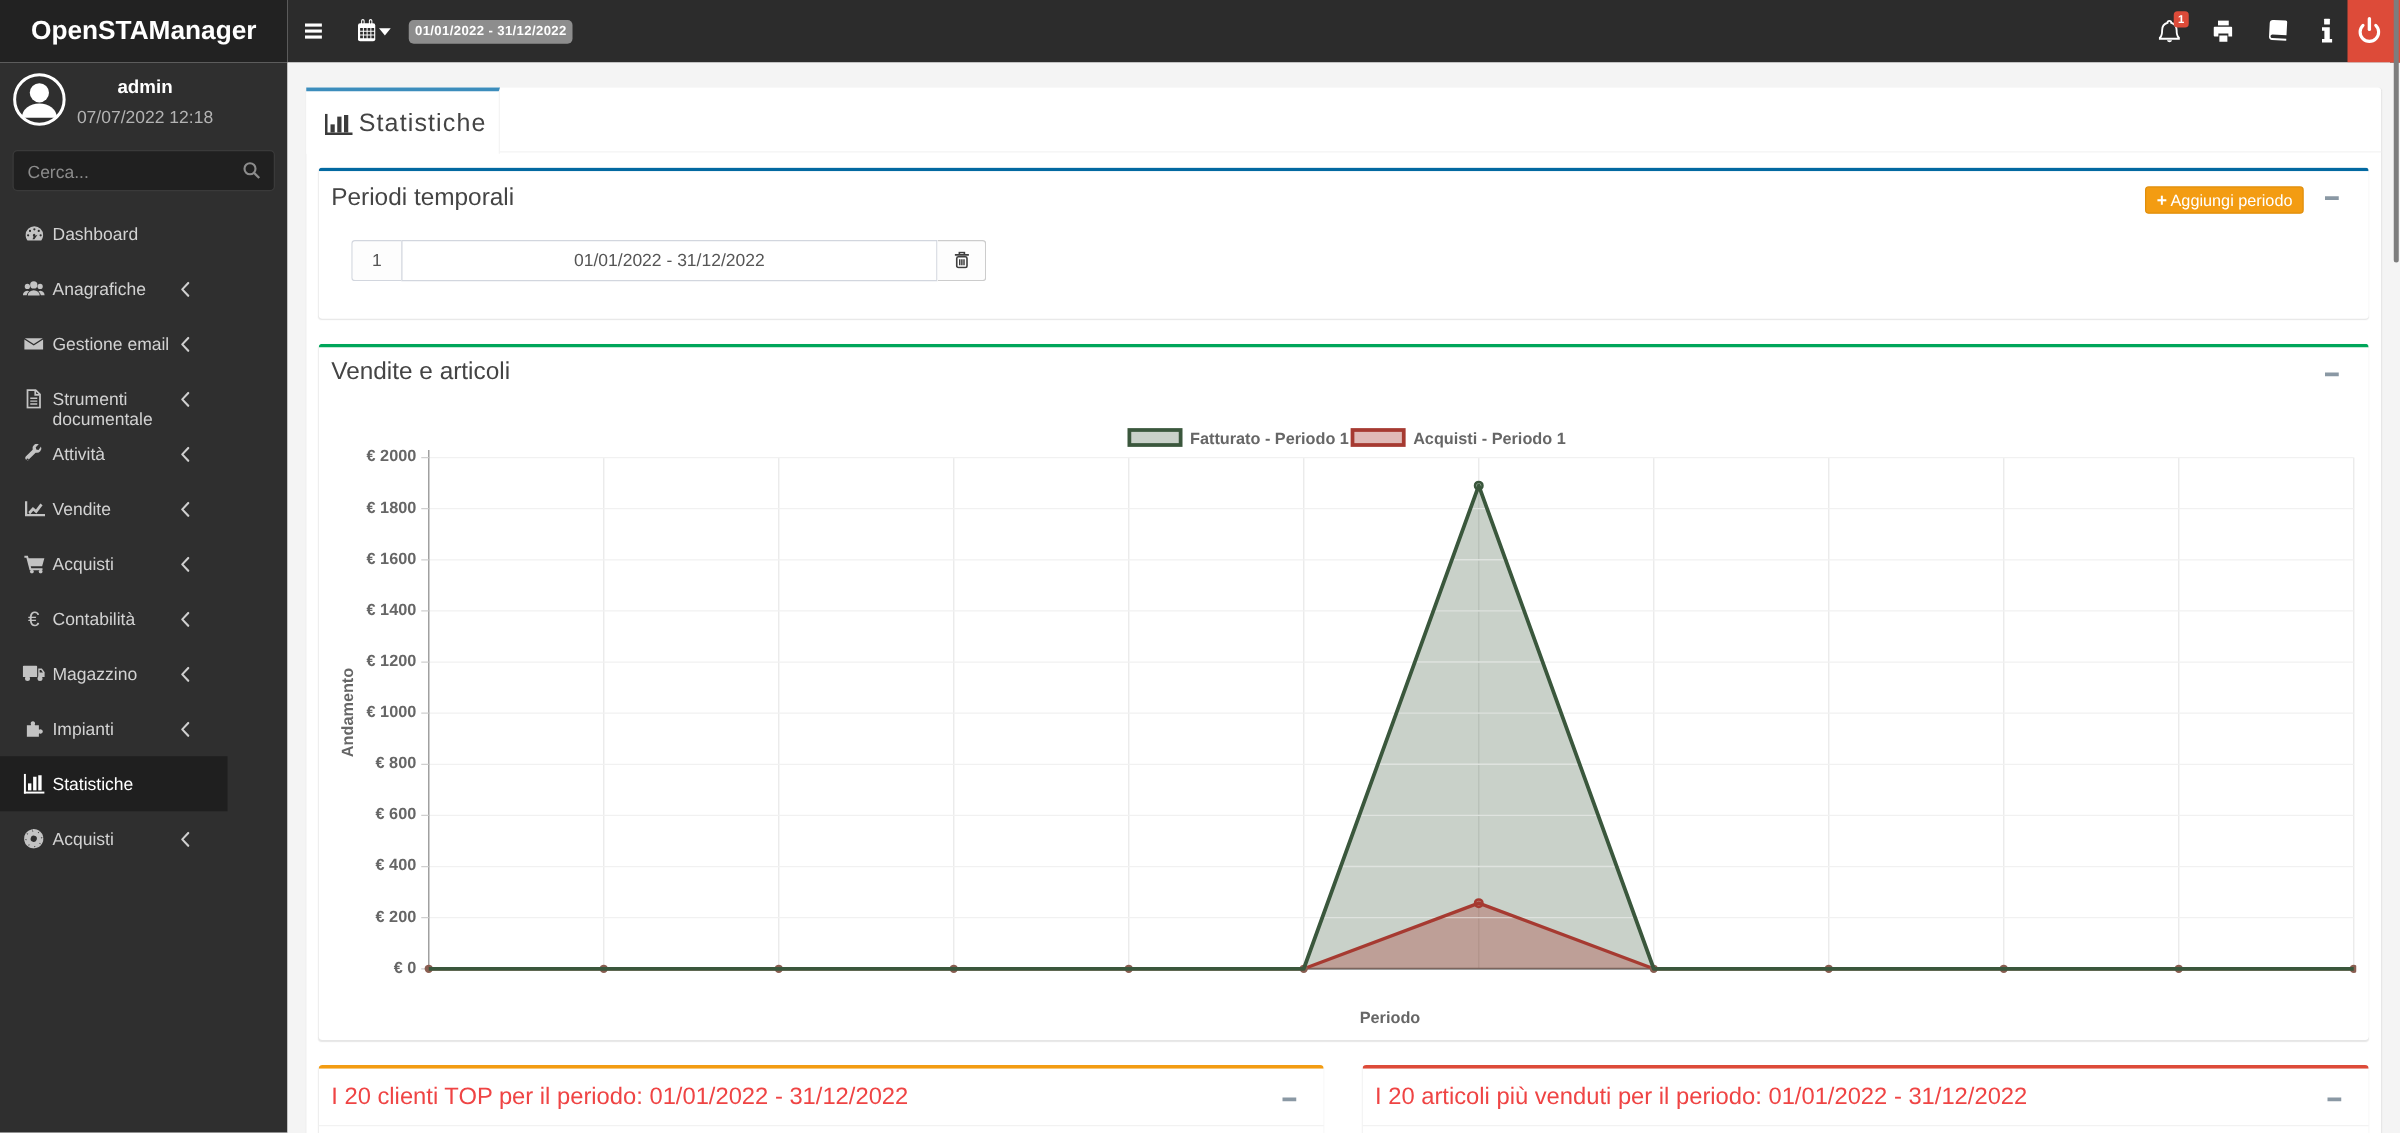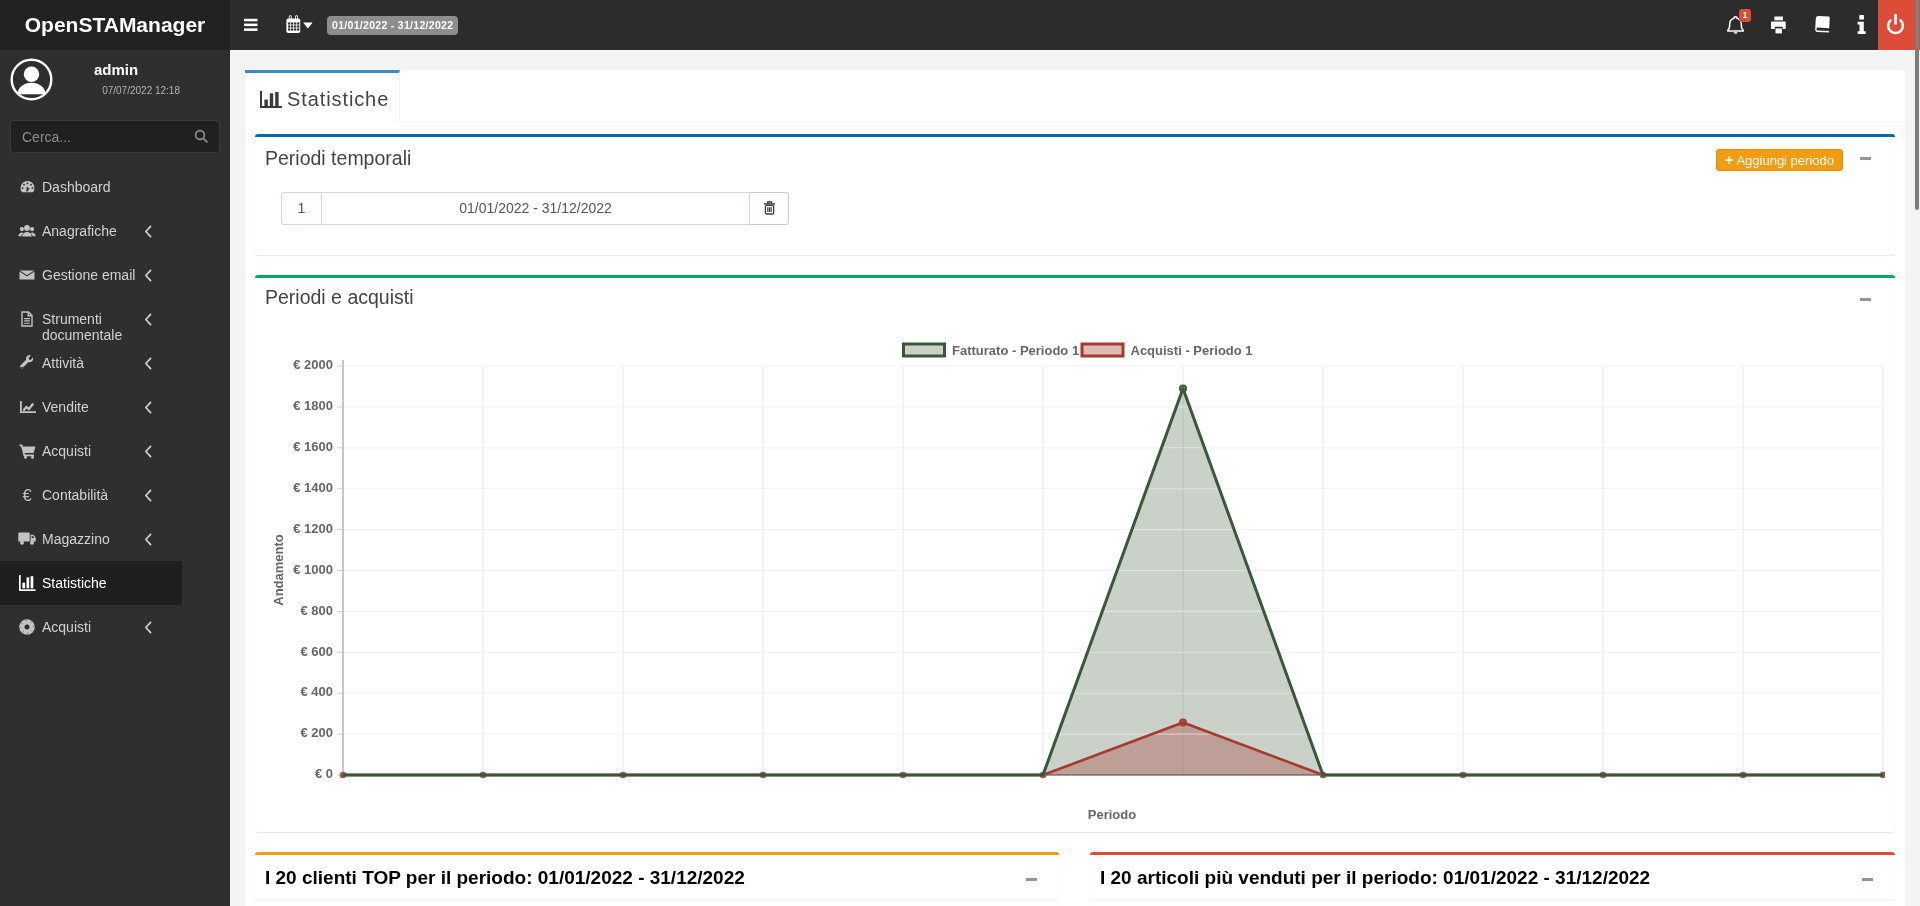--- a/index.html
+++ b/index.html
@@ -12,21 +12,21 @@
 #datebadge { position:absolute; left:97px; top:16px; height:19px; background:#8d8d8d; color:#fff; font-size:10.5px; font-weight:bold; letter-spacing:0.3px; line-height:19px; padding:0 5px; border-radius:4px; }
 #powerbtn { position:absolute; right:0; top:0; width:42px; height:50px; background:#dd4b39; }
 #bellbadge { position:absolute; left:1509px; top:9px; width:12px; height:13px; background:#dd4b39; color:#fff; font-size:9px; font-weight:bold; line-height:13px; text-align:center; border-radius:3px; }
 
 
 #sidebar { position:absolute; left:0; top:50px; width:230px; height:856px; background:#2f2f2f; }
 #userpanel { position:relative; height:70px; }
 #avatar { position:absolute; left:10px; top:7.5px; }
 #uinfo { position:absolute; left:52px; top:11px; width:128px; text-align:center; }
 #uinfo .uname { color:#fff; font-size:15px; font-weight:bold; }
-#uinfo .udate { color:#b3b3b3; font-size:10px; margin-top:7px;text-align:right; }
+#uinfo .udate { color:#b3b3b3; font-size:14px; margin-top:7px; }
 #searchbox { position:absolute; left:10px; top:70px; width:210px; height:33px; background:#202020; border:1px solid #3a3a3a; border-radius:4px; }
 #searchbox .ph { position:absolute; left:11px; top:8px; color:#8c8c8c; font-size:14px; }
 #searchbox svg { position:absolute; right:10px; top:8px; }
 #menu { position:absolute; left:0; top:115px; width:182px; }
 .mi { position:relative; height:44px; color:#d2d2d2; font-size:14px; }
 .mi .ic { position:absolute; left:18px; top:14px; width:18px; height:16px; text-align:center; }
 .mi .tx { position:absolute; left:42px; top:14px; }
 .mi .ch { position:absolute; right:30px; top:16px; }
 .mi.active { background:#1f1f1f; color:#fff; }
 
@@ -54,21 +54,21 @@
 #box2 { border-top:3px solid #00a65a; height:557px; }
 #box2 .bhead { height:42px; }
 #box2 .btitle { top:8px; }
 #box2 .minus { right:24px; top:20px; }
 #chartwrap { position:absolute; left:10px; top:54px; width:1620px; height:492px; }
 
 #botrow { position:relative; height:60px; }
 .halfbox { position:absolute; top:0; width:804px; background:#fff; border-radius:3px; box-shadow:0 1px 1px rgba(0,0,0,0.1); height:100px; }
 #boxL { left:0; border-top:3px solid #f39c12; }
 #boxR { left:835px; border-top:3px solid #dd4b39; width:805px; }
-.halfbox .btitle { position:absolute; left:10px; top:12px; font-size:19px; color:#000000;font-weight:bold; }
+.halfbox .btitle { position:absolute; left:10px; top:12px; font-size:19px; color:#ef4444; }
 .halfbox .minus { right:22px; top:23px; }
 .halfbox .hline { position:absolute; left:0; top:45px; width:100%; height:1px; background:#f2f2f2; }
 
 
 #sbar { position:absolute; left:1912px; top:0; width:8px; height:906px; background:transparent; }
 #sbar .thumb { position:absolute; left:2.5px; top:0; width:4px; height:210px; background:#7d7d7d; border-radius:0 0 2px 2px; }
 </style>
 </head>
 <body>
 <div id="logo">OpenSTAManager</div>
@@ -254,20 +254,29 @@
 <div class="mi">
         <span class="ic"><svg width="18" height="15" viewBox="0 0 18 15">
             <g fill="#c3c3c3">
               <path d="M1 1.5 h10 a0.7 0.7 0 0 1 0.7 0.7 v8.3 H0.3 V2.2 A0.7 0.7 0 0 1 1 1.5 z"></path>
               <path d="M12.6 3.8 h2.9 l2.2 2.9 v3.8 h-5.1 z M13.7 5 v2 h2.7 l-1.5-2 z" fill-rule="evenodd"></path>
               <circle cx="4" cy="11.7" r="2"></circle>
               <circle cx="14" cy="11.7" r="2"></circle>
             </g>
           </svg></span>
         <span class="tx">Magazzino</span>
+        <span class="ch"><svg width="8" height="13" viewBox="0 0 8 13">
+            <path d="M6.6 1.4 L1.8 6.5 L6.6 11.6" fill="none" stroke="#cfcfcf" stroke-width="1.7" stroke-linecap="round" stroke-linejoin="round"></path>
+          </svg></span>
+      </div>
+<div class="mi">
+        <span class="ic"><svg width="16" height="16" viewBox="0 0 16 16">
+            <path d="M1.5 5.8 h2.9 a0.4 0.4 0 0 0 0.35-0.6 a1.75 1.75 0 1 1 3.1 0 a0.4 0.4 0 0 0 0.35 0.6 h2.9 v3.1 a0.4 0.4 0 0 0 0.6 0.35 a1.75 1.75 0 1 1 0 3.1 a0.4 0.4 0 0 0-0.6 0.35 v2.3 h-9.6 z" fill="#c3c3c3" transform="translate(1,-0.6)"></path>
+          </svg></span>
+        <span class="tx">Impianti</span>
         <span class="ch"><svg width="8" height="13" viewBox="0 0 8 13">
             <path d="M6.6 1.4 L1.8 6.5 L6.6 11.6" fill="none" stroke="#cfcfcf" stroke-width="1.7" stroke-linecap="round" stroke-linejoin="round"></path>
           </svg></span>
       </div>
 <div class="mi active">
         <span class="ic"><svg width="17" height="16" viewBox="0 0 17 16">
             <g fill="#ffffff">
               <rect x="0" y="0" width="1.7" height="16"></rect>
               <rect x="0" y="14.3" width="16.5" height="1.7"></rect>
               <rect x="3.4" y="7.7" width="2.7" height="5.6"></rect>
@@ -320,21 +329,21 @@
                   <path d="M4.5 2.2 v-1.2 h4 v1.2"></path>
                   <path d="M0.9 2.9 h11.2" stroke-width="1.5"></path>
                   <rect x="2.4" y="4.4" width="8.2" height="8.6" rx="1.3"></rect>
                   <path d="M4.8 6.3 v4.8 M6.5 6.3 v4.8 M8.2 6.3 v4.8" stroke-width="1.2"></path>
                 </g>
               </svg></div>
         </div>
       </div>
       <div id="box2" class="box">
         <div class="bhead">
-          <span class="btitle">Periodi e acquisti</span>
+          <span class="btitle">Vendite e articoli</span>
           <span class="minus"></span>
         </div>
         <div id="chartwrap">
             <svg width="1620" height="492" viewBox="0 0 1620 492" style="display:block">
 <line x1="218" y1="34.0" x2="218" y2="443.0" stroke="#e8e8e8" stroke-width="1"></line>
 <line x1="358" y1="34.0" x2="358" y2="443.0" stroke="#e8e8e8" stroke-width="1"></line>
 <line x1="498" y1="34.0" x2="498" y2="443.0" stroke="#e8e8e8" stroke-width="1"></line>
 <line x1="638" y1="34.0" x2="638" y2="443.0" stroke="#e8e8e8" stroke-width="1"></line>
 <line x1="778" y1="34.0" x2="778" y2="443.0" stroke="#e8e8e8" stroke-width="1"></line>
 <line x1="918" y1="34.0" x2="918" y2="443.0" stroke="#e8e8e8" stroke-width="1"></line>

